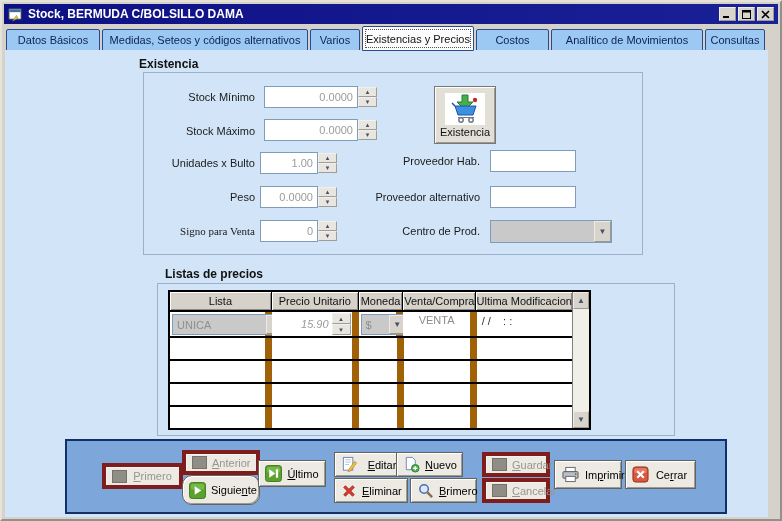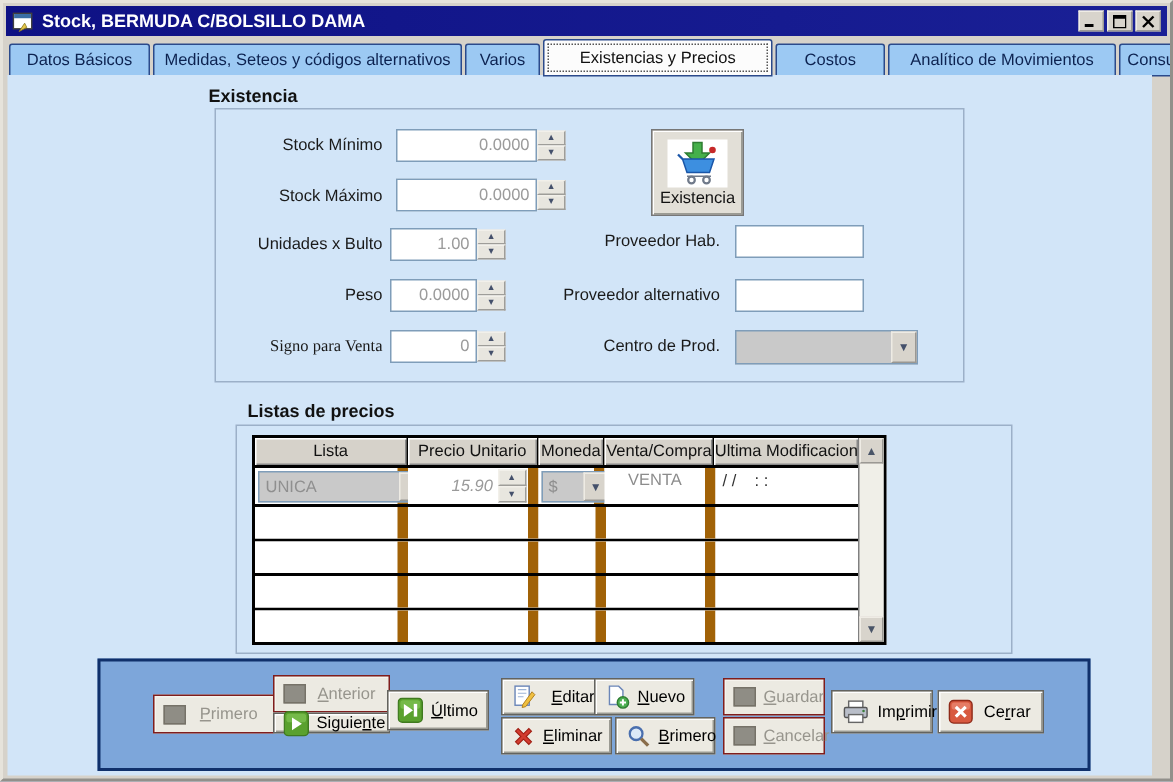--- a/index.html
+++ b/index.html
@@ -62,21 +62,21 @@
   .sbar{width:17px;display:flex;flex-direction:column;background:#f0efe8;border-left:1px solid #808080;}
   .sbtn{height:17px;background:#d8d4cc;border:1px outset #efece5;font-size:8px;color:#4a5568;
     display:flex;align-items:center;justify-content:center;}
   .strack{flex:1;}
 
   
   .toolbar{background:#7da6da;border:2px solid #10306b;}
   .btn3d{background:#eceae2;border:1px solid #63635f;box-shadow:inset 1px 1px 0 #fff,inset -1px -1px 0 #9b9b93;
     display:flex;align-items:center;padding:0 6px;gap:5px;font-size:11px;color:#000;}
   .btn3d .lbl{flex:1;text-align:center;white-space:nowrap;}
-  .btn3d.off{border:1px solid #7f1d1d;color:#97958d;box-shadow:inset 1px 1px 0 #f6f4ee;}
+  .btn3d.off{border:4px solid #7f1d1d;color:#97958d;box-shadow:inset 1px 1px 0 #f6f4ee;}
   .u{text-decoration:underline;}
   .dis-ic{width:15px;height:13px;background:#8f8d85;border:1px solid #767268;display:inline-block;flex:none;}
   .icon{display:inline-flex;flex:none;align-items:center;}
 </style>
 </head>
 <body>
 
 <div class="win">
 
   <div class="titlebar">
@@ -105,21 +105,21 @@
             <path d="M1,1 L8,8 M8,1 L1,8" stroke="#000" stroke-width="1.6"></path>
           </svg>
       </span>
     </span>
   </div>
 
   <div class="tabs">
     <div class="tab" style="width:94px">Datos Básicos</div>
     <div class="tab" style="width:206px">Medidas, Seteos y códigos alternativos</div>
     <div class="tab" style="width:50px">Varios</div>
-    <div class="tab active" style="width:153px">Existencias y Precios</div>
+    <div class="tab active" style="width:112px">Existencias y Precios</div>
     <div class="tab" style="width:73px">Costos</div>
     <div class="tab" style="width:152px">Analítico de Movimientos</div>
     <div class="tab" style="width:60px">Consultas</div>
   </div>
 
   <div class="content">
 
     <div class="abs group-label" style="left:134px;top:7px;">Existencia</div>
     <div class="abs group-box" style="left:138px;top:22px;width:500px;height:183px;"></div>
 
@@ -264,21 +264,21 @@
     <div class="abs btn3d off" style="left:97px;top:413px;width:81px;height:26px;">
       <span class="dis-ic icon"></span>
       <span class="lbl"><span></span><span class="u">P</span><span>rimero</span></span>
     </div>
 
     <div class="abs btn3d off" style="left:177px;top:400px;width:78px;height:25px;">
       <span class="dis-ic icon"></span>
       <span class="lbl"><span></span><span class="u">A</span><span>nterior</span></span>
     </div>
 
-    <div class="abs btn3d" style="left:177px;top:425px;width:78px;height:14px;">
+    <div class="abs btn3d" style="left:177px;top:425px;width:78px;height:30px;border-radius:10px;">
       <span class="icon">
         <svg width="17" height="17" viewBox="0 0 18 18">
           <rect x="0.5" y="0.5" width="17" height="17" rx="3" fill="#5aa12e" stroke="#3f7a1f"></rect>
           <rect x="2" y="2" width="14" height="6" rx="2" fill="#7cc050" opacity="0.8"></rect>
           <polygon points="6,4.5 13,9 6,13.5" fill="#fff"></polygon>
         </svg>
       </span>
       <span class="lbl"><span>Siguie</span><span class="u">n</span><span>te</span></span>
     </div>
 

